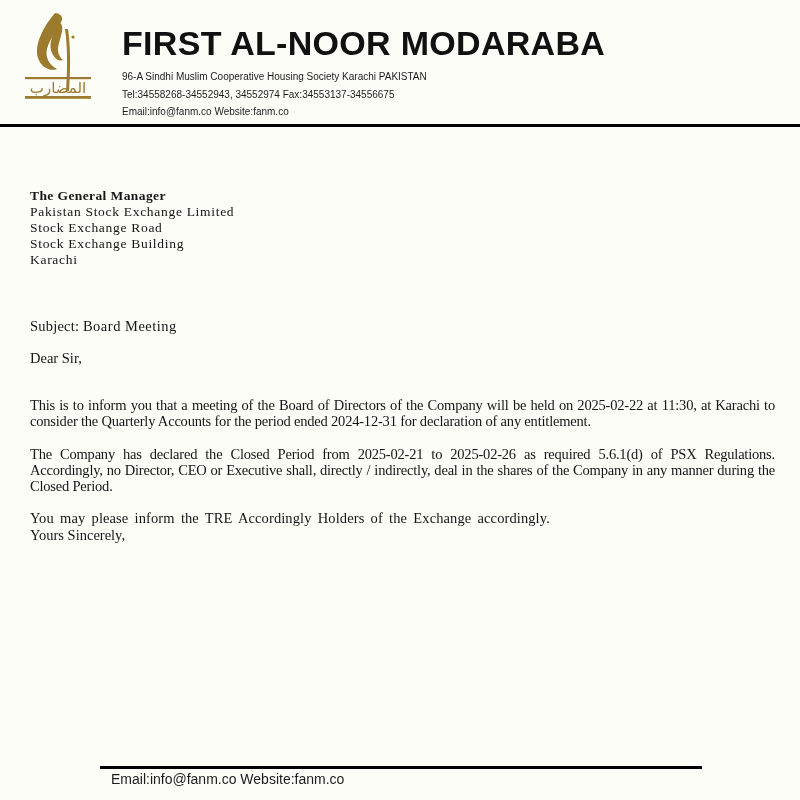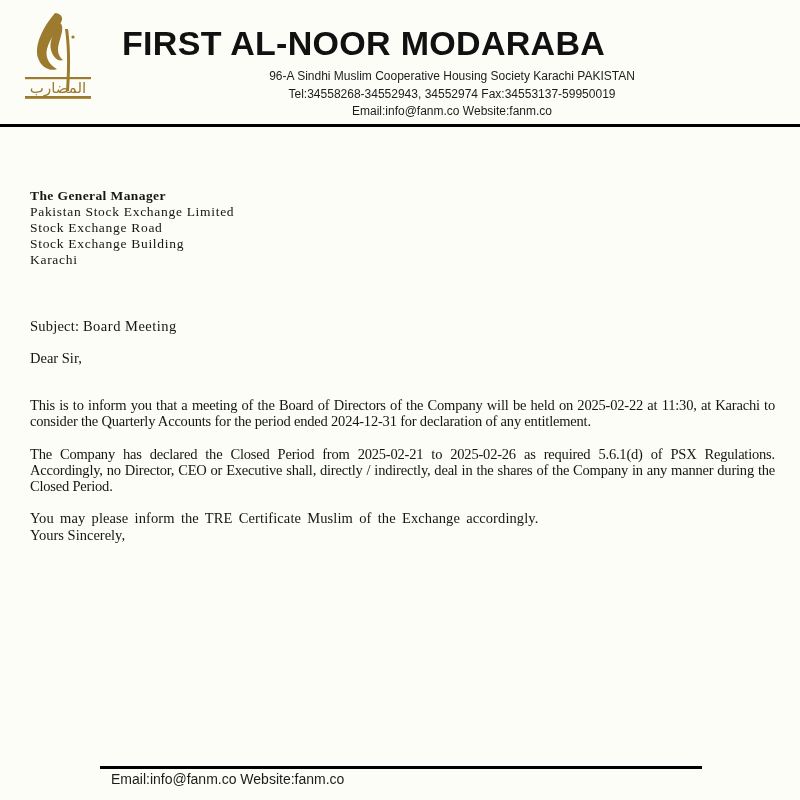--- a/index.html
+++ b/index.html
@@ -15,21 +15,21 @@
   .logo { position: absolute; left: 21px; top: 7px; width: 74px; height: 96px; }
   .header-text {
     position: absolute; left: 122px; top: 24px; width: 660px;
     font-family: "Liberation Sans", sans-serif;
   }
   .company-name {
     margin: 0 0 5px 0;
     font-size: 34px; font-weight: bold; letter-spacing: 0.3px;
     color: #111;
   }
-  .header-sub { font-size: 12px; line-height: 17.5px; color: #1c1c1c; text-align: center; }
+  .header-sub { font-size: 10px; line-height: 17.5px; color: #1c1c1c; }
 
   .top-divider {
     position: absolute; left: 0; top: 124px;
     width: 800px; height: 3px; background: #000;
   }
 
   
   .serifblock { font-family: "Liberation Serif", "DejaVu Serif", serif; }
 
   .meta {
@@ -92,21 +92,21 @@
 
         <rect x="4" y="89" width="66" height="2.8"></rect>
       </g>
       <text x="37" y="86" text-anchor="middle" font-size="15" fill="#9C7A2E" font-family="'DejaVu Sans', sans-serif">المضارب</text>
     </svg>
   </div>
 
   <div class="header-text">
     <h1 class="company-name">FIRST AL-NOOR MODARABA</h1>
     <div class="header-sub">96-A Sindhi Muslim Cooperative Housing Society Karachi PAKISTAN</div>
-    <div class="header-sub">Tel:34558268-34552943, 34552974 Fax:34553137-59950019</div>
+    <div class="header-sub">Tel:34558268-34552943, 34552974 Fax:34553137-34556675</div>
     <div class="header-sub">Email:info@fanm.co Website:fanm.co</div>
   </div>
 
   <div class="top-divider"></div>
 
 
   <div class="recipient serifblock">
     <div class="recipient-title">The General Manager</div>
     <div>Pakistan Stock Exchange Limited</div>
     <div>Stock Exchange Road</div>
@@ -116,20 +116,20 @@
 
   <div class="subject-line serifblock">
     <span>Subject:</span>
     <span class="subject-text">Board Meeting</span>
   </div>
 
   <div class="salutation serifblock">Dear Sir,</div>
 
   <p class="para para-1 serifblock">This is to inform you that a meeting of the Board of Directors of the Company will be held on  2025-02-22 at 11:30, at Karachi to consider the Quarterly Accounts for the period ended 2024-12-31 for declaration of any entitlement.</p>
   <p class="para para-2 serifblock">The Company has declared the Closed Period from 2025-02-21 to 2025-02-26 as required 5.6.1(d) of PSX Regulations. Accordingly, no Director, CEO or Executive shall, directly / indirectly, deal in the shares of the Company in any manner during the Closed Period.</p>
-  <p class="para para-3 serifblock">You may please inform the TRE Certificate Muslim of the Exchange accordingly.</p>
+  <p class="para para-3 serifblock">You may please inform the TRE Accordingly Holders of the Exchange accordingly.</p>
 
   <div class="closing serifblock">Yours Sincerely,</div>
 
   <div class="footer-rule"></div>
   <div class="footer-text">Email:info@fanm.co Website:fanm.co</div>
 
 </div>
 
 </body></html>

